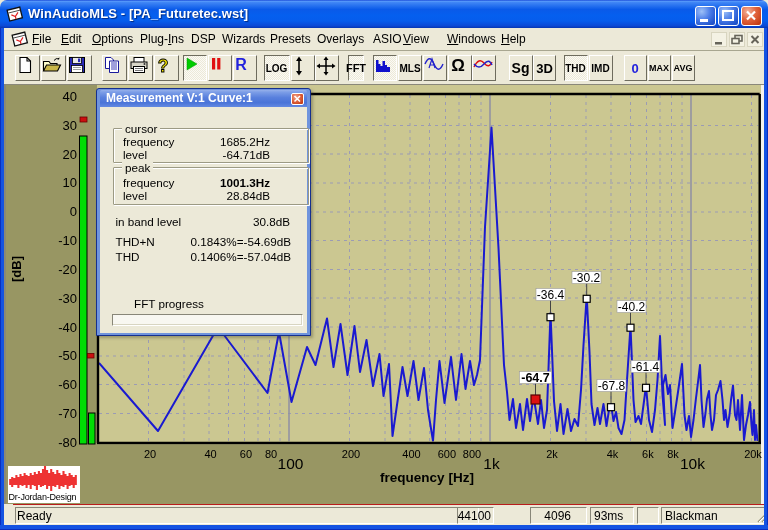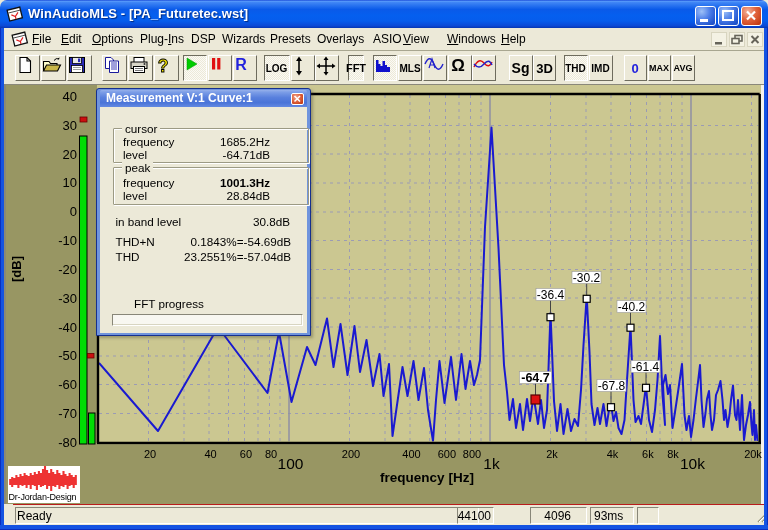--- a/index.html
+++ b/index.html
@@ -170,21 +170,21 @@
     <div class="dt" style="left:22px;top:54px;background:#ECE9D8;padding:0 3px;">peak</div>
     <div class="dt" style="left:23px;top:69px;">frequency</div>
     <div class="dt" style="right:37px;top:69px;font-weight:bold;">1001.3Hz</div>
     <div class="dt" style="left:23px;top:81.5px;">level</div>
     <div class="dt" style="right:37px;top:81.5px;">28.84dB</div>
     <div class="dt" style="left:15.5px;top:108px;">in band level</div>
     <div class="dt" style="right:17px;top:108px;">30.8dB</div>
     <div class="dt" style="left:15.5px;top:128px;">THD+N</div>
     <div class="dt" style="right:16px;top:128px;padding-left:36px;">0.1843%=-54.69dB</div>
     <div class="dt" style="left:15.5px;top:142.5px;">THD</div>
-    <div class="dt" style="right:16px;top:142.5px;">23.2551%=-57.04dB</div>
+    <div class="dt" style="right:16px;top:142.5px;">0.1406%=-57.04dB</div>
     <div class="dt" style="left:34px;top:190px;">FFT progress</div>
     <div id="progress"></div>
   </div>
 </div>
 
 <div class="abs" id="titlebar">
   <svg class="abs" style="left:6px;top:5px;" width="19" height="19" viewBox="0 0 19 19">
     <g transform="rotate(-14 9 10)">
       <rect x="2.5" y="3.5" width="13" height="11" fill="#fdfdfd" stroke="#111" stroke-width="1.3"></rect>
       <path d="M3 6.5 L15.5 6.5" stroke="#333" stroke-width="0.8"></path>
@@ -366,20 +366,23 @@
   <div class="spanel" style="left:444px;width:37px;">
       <span style="position:absolute;right:2px;top:1px;">44100</span>
     </div>
   <div class="spanel" style="left:517px;width:57px;">
       <span style="position:absolute;right:15px;top:1px;">4096</span>
     </div>
   <div class="spanel" style="left:577px;width:44px;">
       <span style="position:absolute;left:3px;top:1px;">93ms</span>
     </div>
   <div class="spanel" style="left:624px;width:22px;"></div>
+  <div class="spanel" style="left:648px;width:106px;">
+      <span style="position:absolute;left:3px;top:1px;">Blackman</span>
+    </div>
   <svg class="abs" style="left:742px;top:2px;" width="16" height="17">
     <path d="M14 4 L3 15 M14 8 L7 15 M14 12 L11 15" stroke="#9a987e" stroke-width="1.5"></path>
     <path d="M14 5 L4 15 M14 9 L8 15 M14 13 L12 15" stroke="#fff" stroke-width="1"></path>
   </svg>
 </div>
 
 <div class="abs" id="bl"></div>
 <div class="abs" id="br"></div>
 <div class="abs" id="bb"></div>
 

